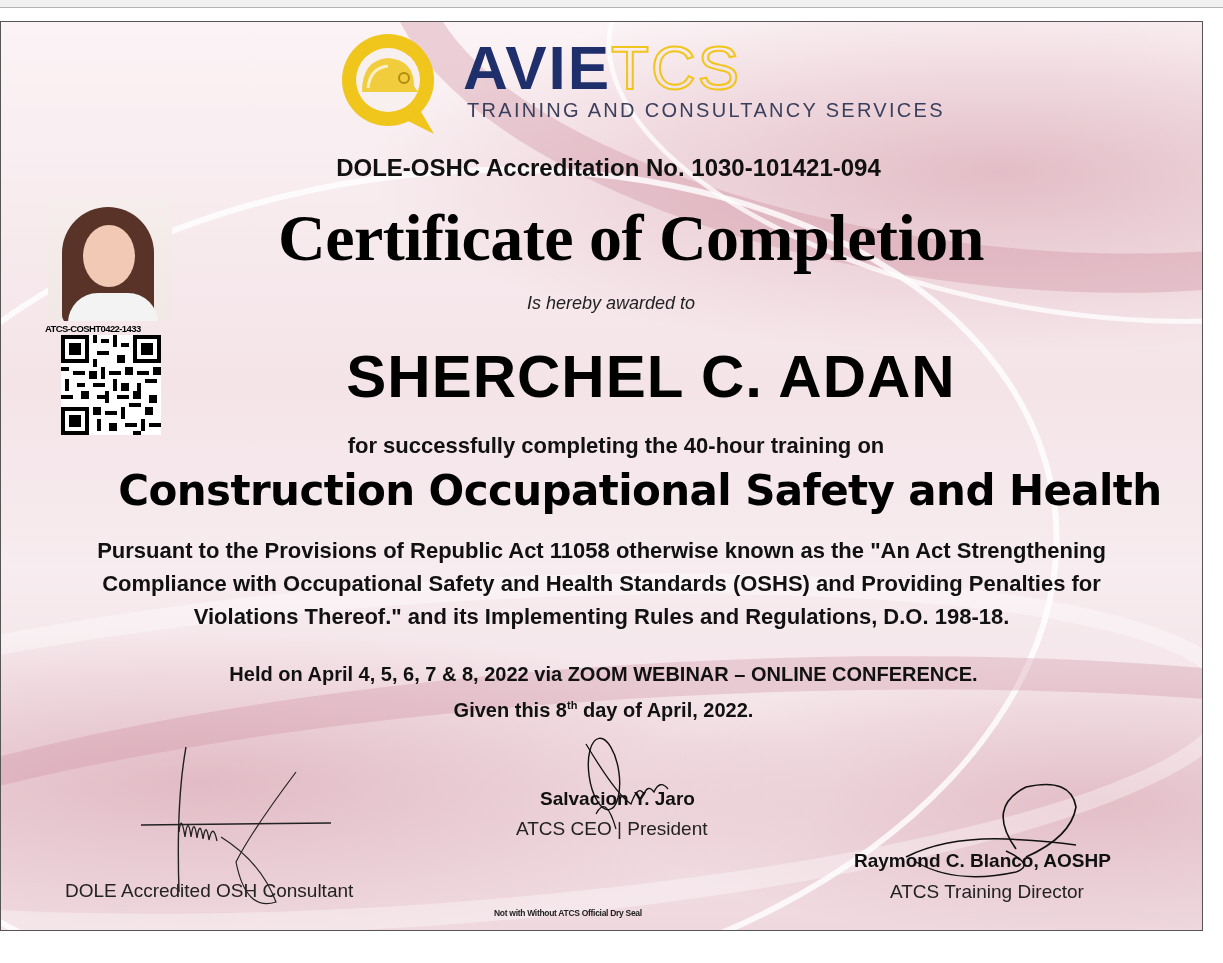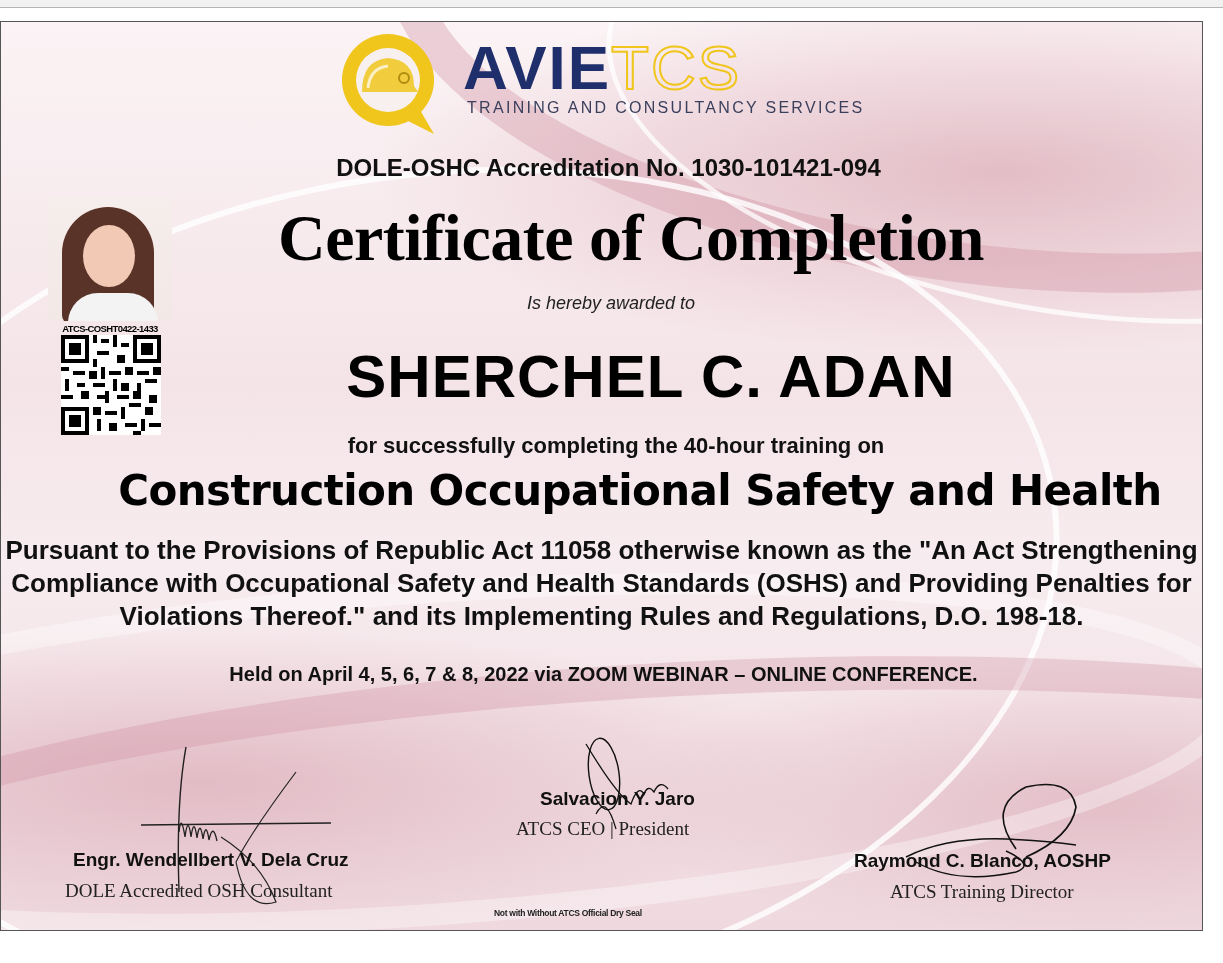--- a/index.html
+++ b/index.html
@@ -25,44 +25,44 @@
   .s5 { left:-400px; top:560px; width:1600px; height:300px; border:22px solid rgba(255,255,255,0.35); transform:rotate(-4deg); }
 
   .abs { position:absolute; }
   .center { text-align:center; }
 
   
   .logo-mark { left:333px; top:8px; width:108px; height:104px; }
   .logo-word { left:462px; top:16px; height:60px; font-family:"Liberation Sans", sans-serif; font-weight:bold; font-size:62px; letter-spacing:2px; line-height:60px; }
   .logo-word .avie { color:#1f2f6b; }
   .logo-word .tcs { color:transparent; -webkit-text-stroke:2px #f0c51c; font-weight:normal;text-align:right; }
-  .logo-sub { left:466px; top:77px; font-size:16px; color:#3a3f5c; letter-spacing:2.3px; }
+  .logo-sub { left:466px; top:77px; font-size:20px; color:#3a3f5c; letter-spacing:2.3px; }
 
   .accred { left:0; width:1215px; top:132px; font-weight:bold; font-size:24px; color:#111; }
   .title { left:0; width:1260px; top:178px; font-family:"Liberation Serif", serif; font-weight:bold; font-size:66px; color:#000; letter-spacing:-0.5px; }
   .awarded { left:0; width:1220px; top:271px; font-style:italic; font-size:18px; color:#222; }
   .name { left:0; width:1300px; top:320px; font-weight:bold; font-size:60px; color:#000; letter-spacing:1px; }
   .forline { left:0; width:1230px; top:411px; font-weight:bold; font-size:22px; color:#111; }
   .course { left:0; width:1190px; top:444px; font-family:"DejaVu Sans", sans-serif; font-weight:bold; font-size:42px; color:#000; letter-spacing:-0.6px;padding-left:44px; }
-  .pursuant { left:0; width:1201px; top:512px; font-weight:bold; font-size:26px; line-height:33px; color:#111; }
+  .pursuant { left:0; width:1201px; top:512px; font-weight:bold; font-size:22px; line-height:33px; color:#111; }
   .held { left:0; width:1205px; top:637px; font-weight:bold; font-size:20px; line-height:31px; color:#111; }
   .held sup { font-size:11px; }
 
   
   .photo { left:47px; top:175px; width:124px; height:124px; background:linear-gradient(180deg,#f6eeec 0%,#f2e8e6 100%); overflow:hidden; }
   .photo .hair { position:absolute; left:14px; top:10px; width:92px; height:118px; border-radius:46px 46px 10px 10px; background:#5a3328; }
   .photo .face { position:absolute; left:35px; top:28px; width:52px; height:62px; border-radius:50%; background:#f2c9b4; }
   .photo .shirt { position:absolute; left:20px; top:96px; width:90px; height:40px; border-radius:30px 30px 0 0; background:#f3f3f3; }
-  .qr-id { left:44px; top:301px; width:130px; font-size:9.5px; font-weight:bold; color:#000; letter-spacing:-0.6px; text-align:center; }
+  .qr-id { left:44px; top:301px; width:130px; font-size:9.5px; font-weight:bold; color:#000; letter-spacing:-0.6px; }
   .qr { left:60px; top:313px; width:100px; height:100px; background:#fff; }
   .qr svg { display:block; }
 
   
   .sig-name { font-weight:bold; font-size:19px; color:#111; white-space:nowrap; }
-  .sig-role { font-size:19px; color:#222; white-space:nowrap;font-family:Liberation Serif, serif; }
+  .sig-role { font-size:19px; color:#222; white-space:nowrap; }
   .sig1-name { left:72px; top:827px; }
   .sig1-role { left:64px; top:858px; }
   .sig2-name { left:539px; top:766px; }
   .sig2-role { left:515px; top:796px; }
   .sig3-name { left:853px; top:828px; }
   .sig3-role { left:889px; top:859px; }
   .disclaimer { left:493px; top:886px; font-size:8.5px; font-weight:bold; color:#222; letter-spacing:-0.3px; }
   .sigsvg { position:absolute; pointer-events:none; }
 </style>
 </head>
@@ -98,20 +98,21 @@
   <div class="abs center course">Construction Occupational Safety and Health</div>
 
   <div class="abs center pursuant">
     <div>Pursuant to the Provisions of Republic Act 11058 otherwise known as the "An Act Strengthening</div>
     <div>Compliance with Occupational Safety and Health Standards (OSHS) and Providing Penalties for</div>
     <div>Violations Thereof." and its Implementing Rules and Regulations, D.O. 198-18.</div>
   </div>
 
   <div class="abs center held">
     <div>Held on April 4, 5, 6, 7 &amp; 8, 2022 via ZOOM WEBINAR  – ONLINE CONFERENCE.</div>
+    <div><span>Given this 8</span><sup>th</sup><span> day of April, 2022.</span></div>
   </div>
 
   <div class="abs photo">
     <div class="hair"></div>
       <div class="shirt"></div>
       <div class="face"></div>
   </div>
   <div class="abs qr-id">ATCS-COSHT0422-1433</div>
   <div class="abs qr">
     <svg width="100" height="100" viewBox="0 0 25 25" shape-rendering="crispEdges">
@@ -180,21 +181,20 @@
     <ellipse cx="28" cy="40" rx="15" ry="36" stroke="#111" stroke-width="1.4" fill="none" transform="rotate(-8 28 40)"></ellipse>
     <path d="M10 10 Q40 60 55 70 Q62 50 68 60 Q72 50 78 58 Q84 45 92 55" stroke="#111" stroke-width="1.3" fill="none"></path>
     <path d="M20 80 Q30 60 40 95" stroke="#111" stroke-width="1.2" fill="none"></path>
   </svg>
   <svg class="sigsvg" style="left:895px;top:755px;" width="200" height="120" viewBox="0 0 200 120">
     <path d="M120 72 Q90 30 130 10 Q175 0 180 30 Q175 60 130 80" stroke="#111" stroke-width="1.6" fill="none"></path>
     <path d="M10 80 Q50 60 110 62 Q150 64 180 68" stroke="#111" stroke-width="1.5" fill="none"></path>
     <path d="M20 85 Q60 108 120 95 Q140 88 110 74" stroke="#111" stroke-width="1.4" fill="none"></path>
   </svg>
 
-  <div class="abs sig-name sig1-name">Engr. Wendellbert V. Dela Cruz</div>
   <div class="abs sig-role sig1-role">DOLE Accredited  OSH Consultant</div>
   <div class="abs sig-name sig2-name">Salvacion Y. Jaro</div>
   <div class="abs sig-role sig2-role">ATCS CEO | President</div>
   <div class="abs sig-name sig3-name">Raymond C. Blanco, AOSHP</div>
   <div class="abs sig-role sig3-role">ATCS Training  Director</div>
 
   <div class="abs disclaimer">Not with Without ATCS Official Dry Seal</div>
 </div>
 
 </body></html>

